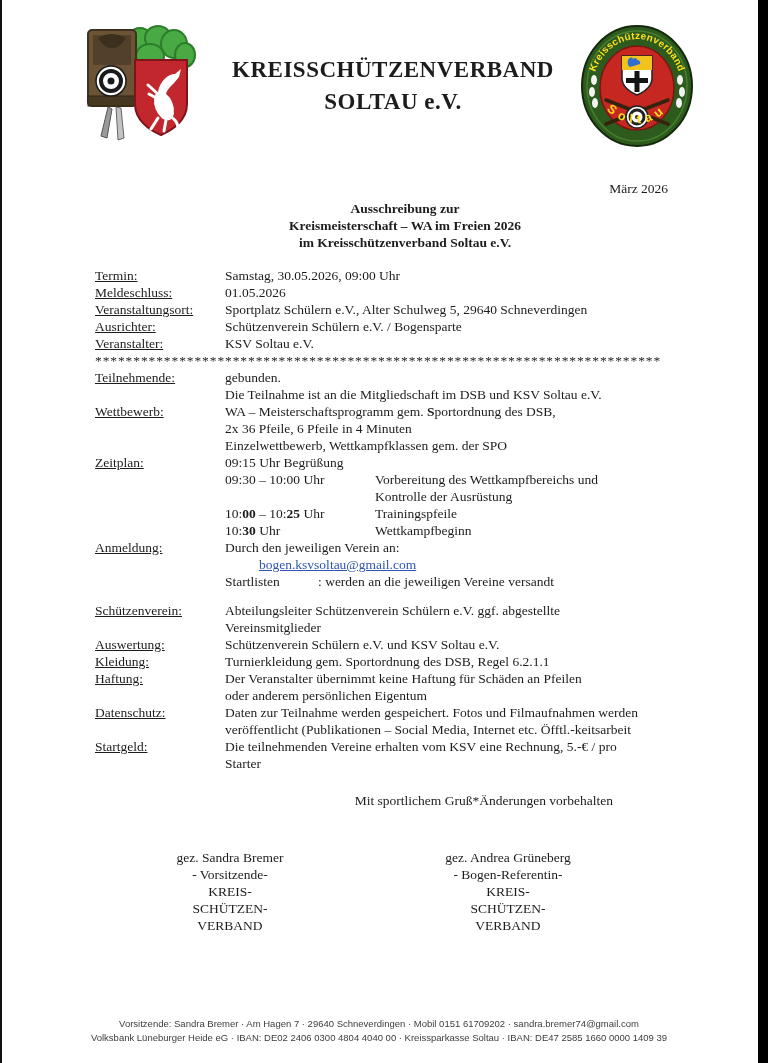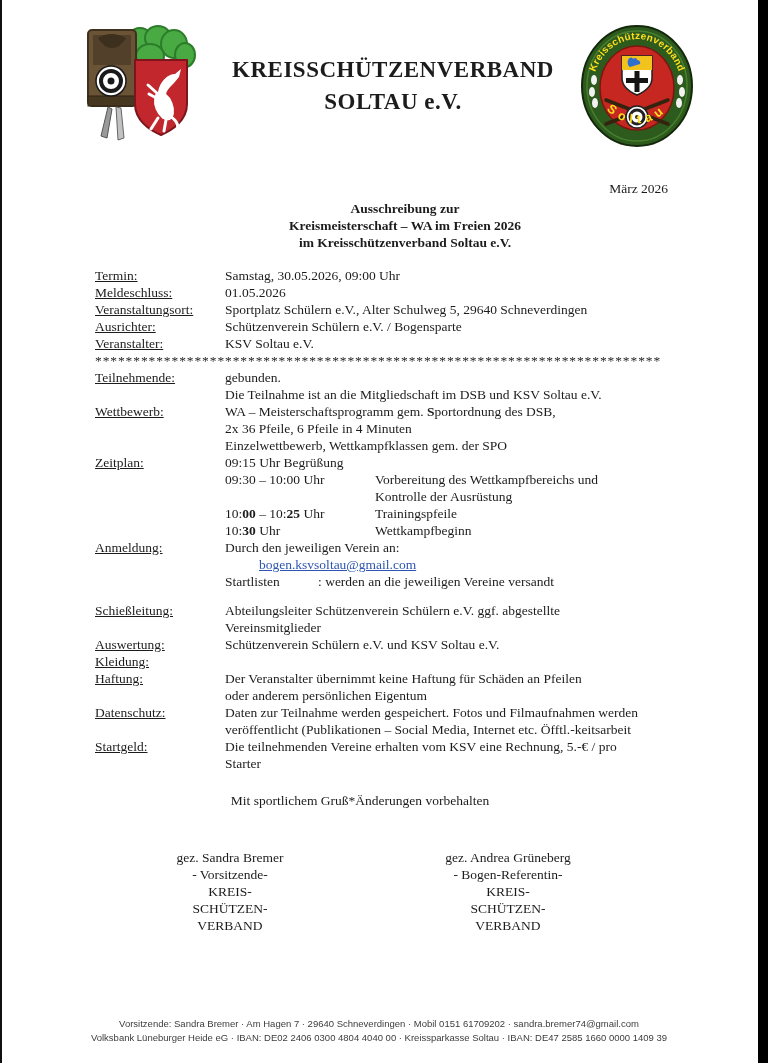--- a/index.html
+++ b/index.html
@@ -25,21 +25,21 @@
 
   .sched{display:flex;}
   .sched .t{flex:0 0 150px;}
   .sched .d{flex:1;}
   .b{font-weight:bold;}
 
   .email{color:#2e55b0;text-decoration:underline;cursor:pointer;margin-left:34px;}
   .startlisten-lbl{display:inline-block;width:93px;}
   .spacer12{height:12px;}
 
-  .closing{display:flex;justify-content:center;margin-top:20px;padding-right:55px;margin-left:12px;}
+  .closing{display:flex;justify-content:flex-end;margin-top:20px;padding-right:55px;margin-left:12px;}
   .note{}
 
   .signatures{display:flex;margin-top:40px;gap:16px;}
   .sig{width:200px;text-align:center;line-height:17px;}
   .sig-left{margin-left:35px;}
   .sig-right{margin-left:62px;}
 
   .page-footer{position:absolute;bottom:18px;left:0;right:10px;text-align:center;
     font-family:"Liberation Sans", sans-serif;font-size:9.5px;line-height:14px;color:#3c3c3c;}
 </style>
@@ -215,34 +215,35 @@
     <span class="val">
       <div>Durch den jeweiligen Verein an:</div>
       <div><a href="#" class="email">bogen.ksvsoltau@gmail.com</a></div>
       <div><span class="startlisten-lbl">Startlisten</span><span>: werden an die jeweiligen Vereine versandt</span></div>
     </span>
   </div>
 
   <div class="spacer12"></div>
 
   <div class="row">
-    <span class="lbl">Schießleitung:</span>
+    <span class="lbl">Schützenverein:</span>
     <span class="val">
       <div>Abteilungsleiter Schützenverein Schülern e.V. ggf. abgestellte</div>
       <div>Vereinsmitglieder</div>
     </span>
   </div>
 
   <div class="row">
     <span class="lbl">Auswertung:</span>
     <span class="val">Schützenverein Schülern e.V. und KSV Soltau e.V.</span>
   </div>
 
   <div class="row">
     <span class="lbl">Kleidung:</span>
+    <span class="val">Turnierkleidung gem. Sportordnung des DSB, Regel 6.2.1.1</span>
   </div>
 
   <div class="row">
     <span class="lbl">Haftung:</span>
     <span class="val">
       <div>Der Veranstalter übernimmt keine Haftung für Schäden an Pfeilen</div>
       <div>oder anderem persönlichen Eigentum</div>
     </span>
   </div>
 

